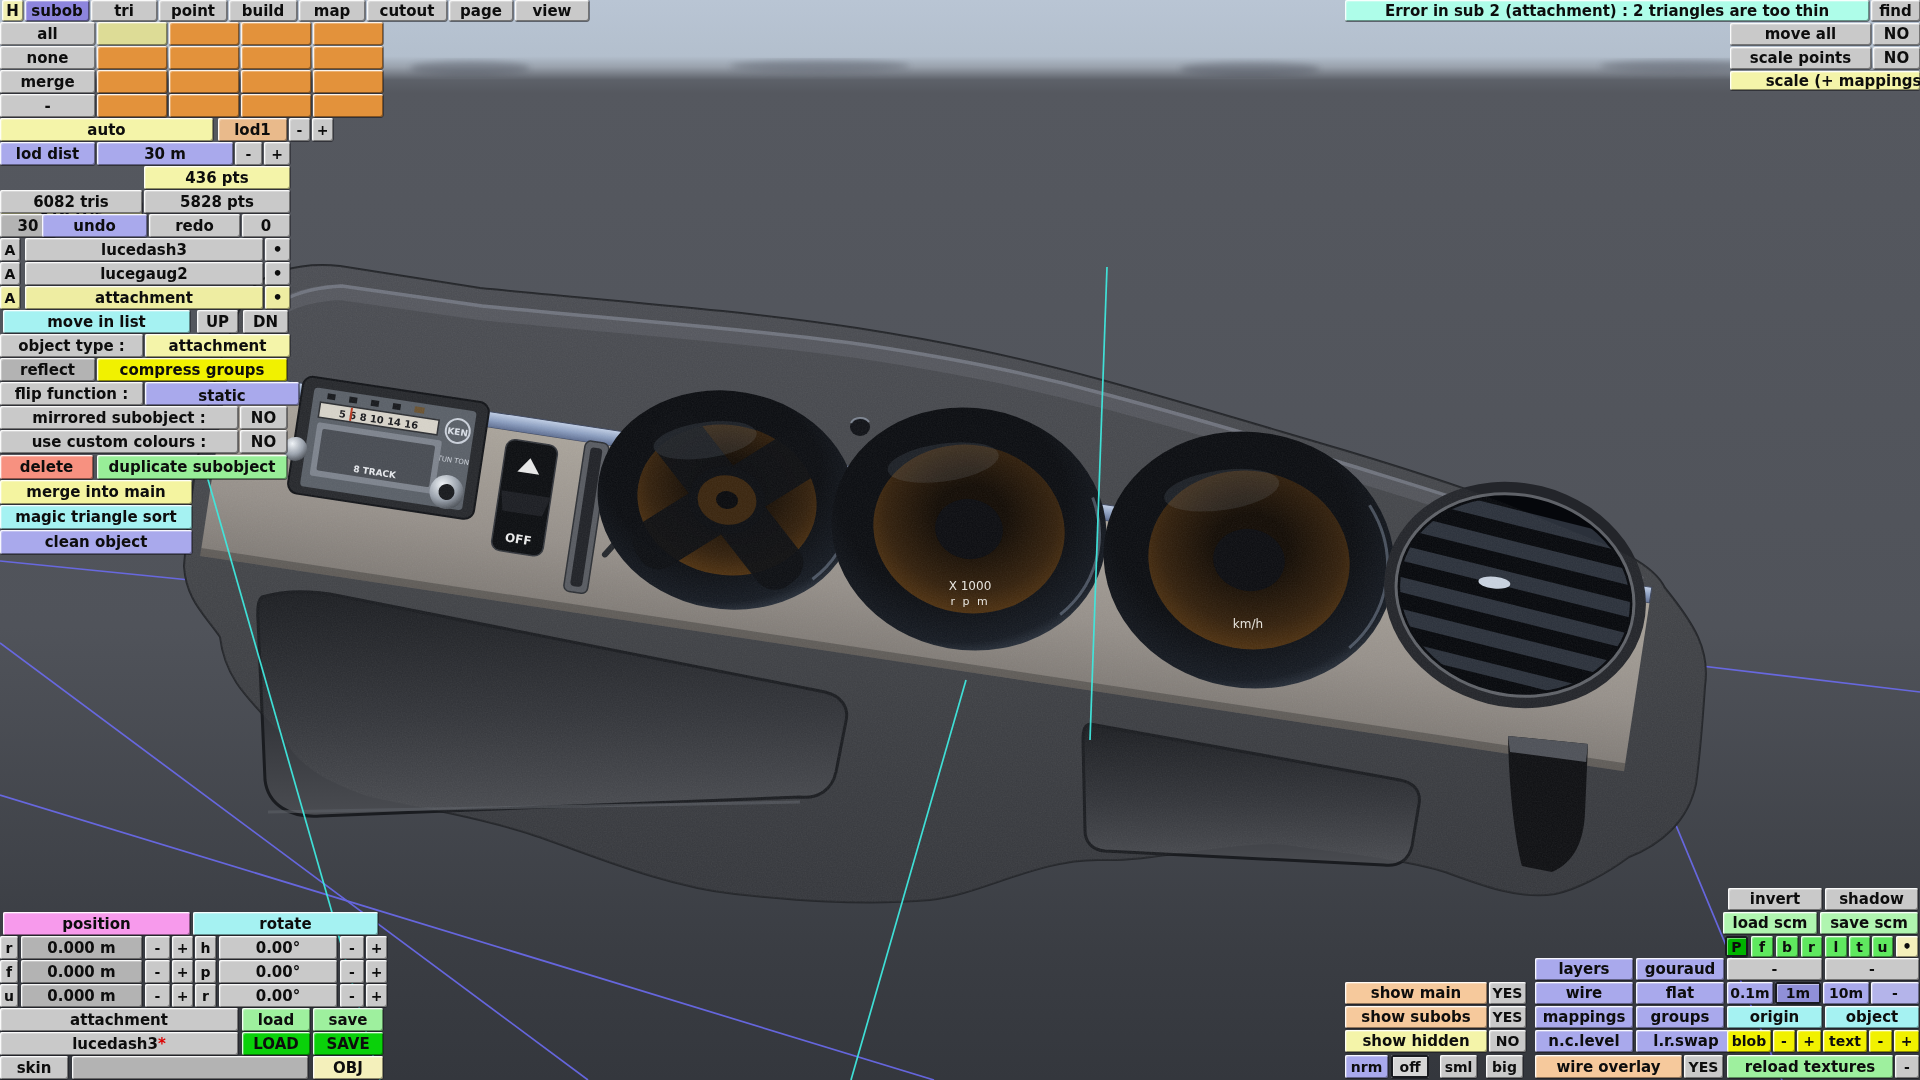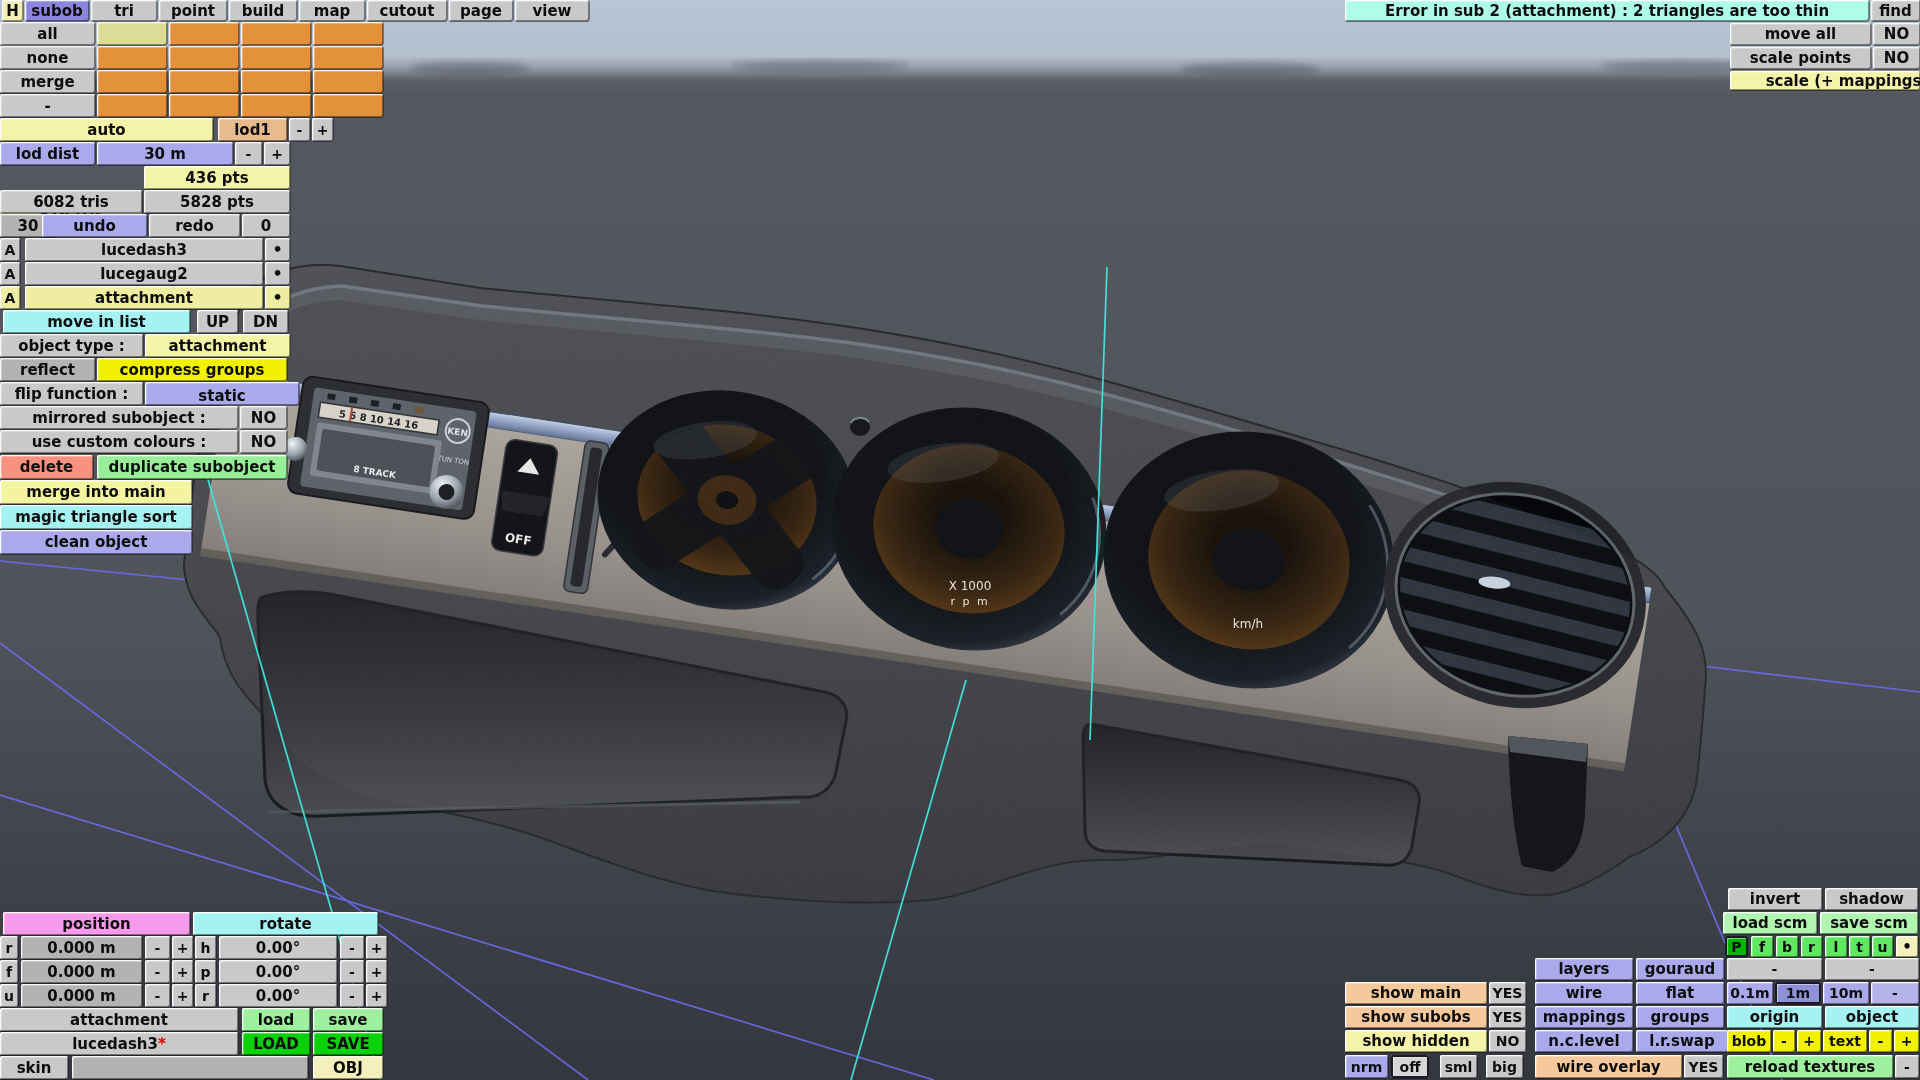--- a/index.html
+++ b/index.html
@@ -360,21 +360,21 @@
       <div class="btn" style="left: 1871px; top: 982px; width: 48px; height: 22px; background: rgb(180, 180, 234); font-size: 14px;"><span>-</span></div>
       <div class="btn" style="left: 1345px; top: 1006px; width: 142px; height: 22px; background: rgb(246, 201, 156);"><span>show subobs</span></div>
       <div class="btn" style="left: 1489px; top: 1006px; width: 37px; height: 22px; background: rgb(201, 201, 201); font-size: 14px;"><span>YES</span></div>
       <div class="btn" style="left: 1535px; top: 1006px; width: 98px; height: 22px; background: rgb(169, 169, 236);"><span>mappings</span></div>
       <div class="btn" style="left: 1636px; top: 1006px; width: 88px; height: 22px; background: rgb(169, 169, 236);"><span>groups</span></div>
       <div class="btn" style="left: 1727px; top: 1006px; width: 95px; height: 22px; background: rgb(165, 242, 242);"><span>origin</span></div>
       <div class="btn" style="left: 1825px; top: 1006px; width: 94px; height: 22px; background: rgb(165, 242, 242); text-align: center;"><span>object</span></div>
       <div class="btn" style="left: 1345px; top: 1030px; width: 142px; height: 22px; background: rgb(244, 244, 169);"><span>show hidden</span></div>
       <div class="btn" style="left: 1489px; top: 1030px; width: 37px; height: 22px; background: rgb(201, 201, 201); font-size: 14px;"><span>NO</span></div>
       <div class="btn" style="left: 1535px; top: 1030px; width: 98px; height: 22px; background: rgb(169, 169, 236);"><span>n.c.level</span></div>
-      <div class="btn" style="left: 1636px; top: 1030px; width: 92px; height: 22px; background: rgb(169, 169, 236);"><span>l.r.swap</span></div>
+      <div class="btn" style="left: 1636px; top: 1030px; width: 100px; height: 22px; background: rgb(169, 169, 236);"><span>l.r.swap</span></div>
       <div class="btn" style="left: 1727px; top: 1030px; width: 44px; height: 22px; background: rgb(241, 241, 0); font-size: 14px;"><span>blob</span></div>
       <div class="btn" style="left: 1773px; top: 1030px; width: 22px; height: 22px; background: rgb(241, 241, 0); font-size: 14px;"><span>-</span></div>
       <div class="btn" style="left: 1797px; top: 1030px; width: 24px; height: 22px; background: rgb(241, 241, 0); font-size: 14px;"><span>+</span></div>
       <div class="btn" style="left: 1823px; top: 1030px; width: 44px; height: 22px; background: rgb(241, 241, 0); font-size: 14px;"><span>text</span></div>
       <div class="btn" style="left: 1869px; top: 1030px; width: 23px; height: 22px; background: rgb(241, 241, 0); font-size: 14px;"><span>-</span></div>
       <div class="btn" style="left: 1894px; top: 1030px; width: 25px; height: 22px; background: rgb(241, 241, 0); font-size: 14px;"><span>+</span></div>
       <div class="btn" style="left: 1345px; top: 1055px; width: 43px; height: 23px; background: rgb(169, 169, 236); font-size: 14px;"><span>nrm</span></div>
       <div class="btn sel" style="left: 1391px; top: 1055px; width: 38px; height: 23px; background: rgb(214, 214, 214); font-size: 14px;"><span>off</span></div>
       <div class="btn" style="left: 1440px; top: 1055px; width: 37px; height: 23px; background: rgb(201, 201, 201); font-size: 14px;"><span>sml</span></div>
       <div class="btn" style="left: 1486px; top: 1055px; width: 37px; height: 23px; background: rgb(201, 201, 201); font-size: 14px;"><span>big</span></div>

